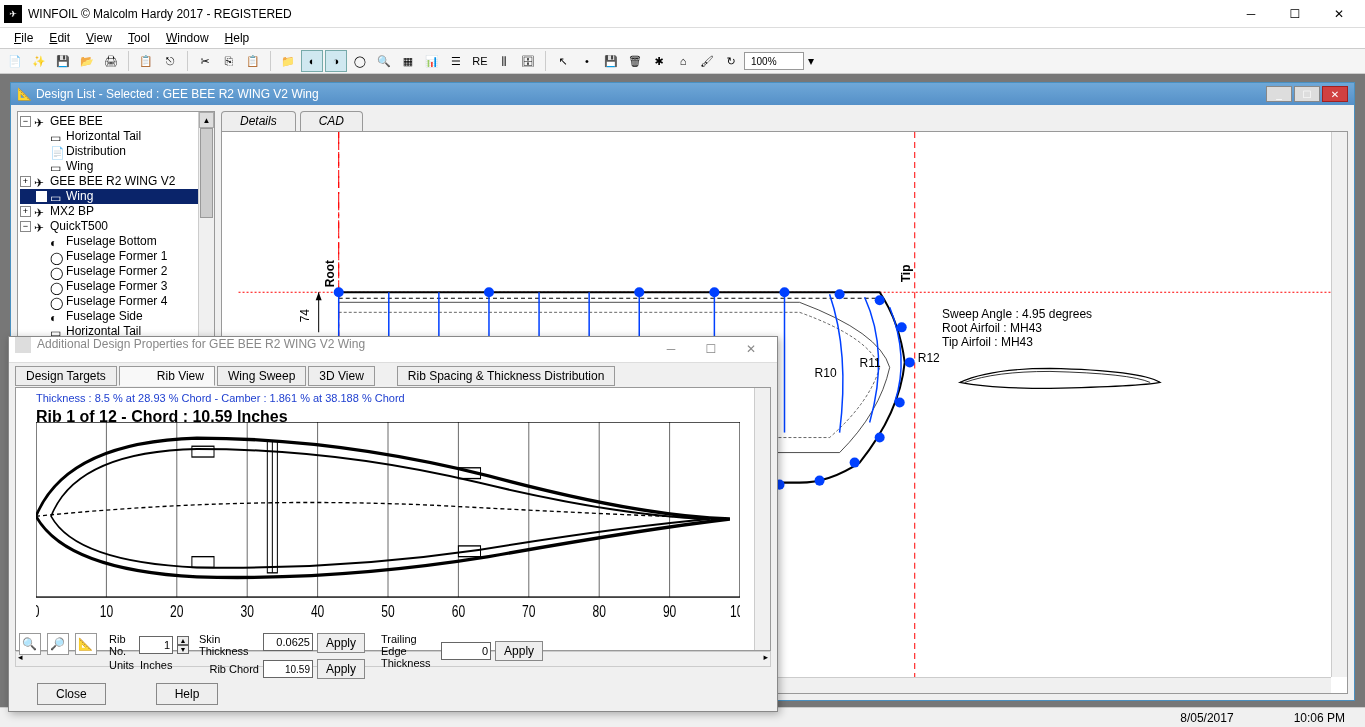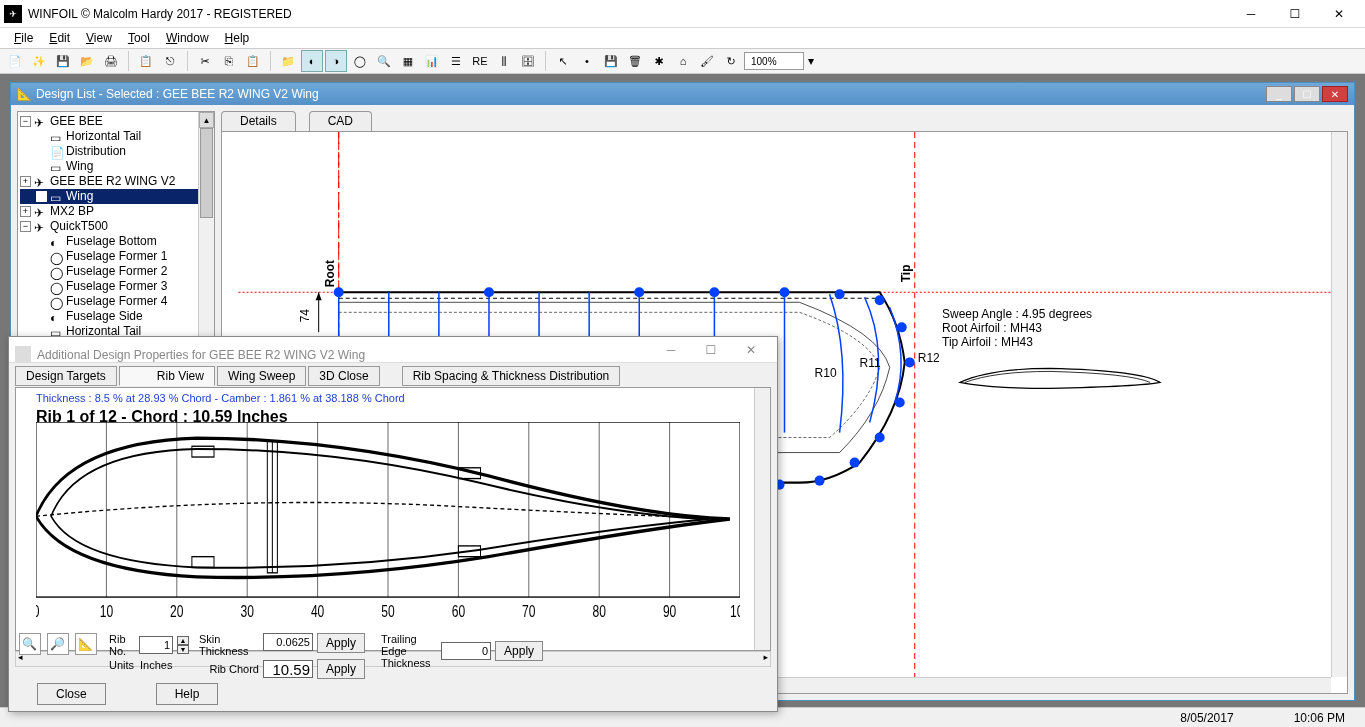--- a/index.html
+++ b/index.html
@@ -49,30 +49,30 @@
 .tree .ind1 { padding-left:16px; }
 .tree-scroll { position:absolute; right:0; top:0; bottom:0; width:16px; background:#f0f0f0; border-left:1px solid #ccc;}
 .tree-scroll .up,.tree-scroll .dn{height:16px;background:#ddd;border:1px solid #aaa;display:flex;align-items:center;justify-content:center;font-size:8px;}
 .tree-scroll .up{position:absolute;top:0;left:0;right:0;}
 .tree-scroll .dn{position:absolute;bottom:0;left:0;right:0;}
 .tree-scroll .thumb{position:absolute;top:16px;left:1px;right:1px;height:90px;background:#ccc;border:1px solid #999;}
 
 
 .right-pane { flex:1; margin:6px; display:flex; flex-direction:column; position:relative;}
 .tabs-row { height:20px; display:flex; gap:0; }
-.tabs-row .tab { padding:2px 18px; border:1px solid #999; border-bottom:none; background:#eee; border-radius:4px 4px 0 0; margin-right:13px;}
+.tabs-row .tab { padding:2px 18px; border:1px solid #999; border-bottom:none; background:#eee; border-radius:4px 4px 0 0; margin-right:4px;font-style:italic;}
 .cad-area { flex:1; border:1px solid #999; background:#fff; position:relative; overflow:hidden;}
 .cad-svg { width:100%; height:100%; }
 .cad-labels { position:absolute; left:720px; top:175px; font-size:11px; line-height:14px;}
 .cad-hscroll{position:absolute;left:0;right:16px;bottom:0;height:16px;background:#f0f0f0;border-top:1px solid #ccc;}
 .cad-vscroll{position:absolute;right:0;top:0;bottom:16px;width:16px;background:#f0f0f0;border-left:1px solid #ccc;}
 
 
 .props-dialog { position:absolute; top:336px; left:8px; width:770px; height:376px; background:#f0f0f0; border:1px solid #888; box-shadow:2px 2px 8px rgba(0,0,0,0.3); z-index:10;}
-.pd-title { height:26px; background:#fff; display:flex; align-items:flex-end; padding:0 6px; border-bottom:1px solid #ddd;}
+.pd-title { height:26px; background:#fff; display:flex; align-items:flex-start; padding:0 6px; border-bottom:1px solid #ddd;}
 .pd-title .ico{width:16px;height:16px;background:#ddd;margin-right:6px;}
 .pd-title .cap{flex:1; font-size:12px; color:#888;}
 .pd-title .btns{display:flex;gap:0;}
 .pd-title .btns div{width:40px;height:24px;display:flex;align-items:center;justify-content:center;color:#888;}
 
 .pd-tabs { height:22px; display:flex; padding:2px 6px 0 6px; }
 .pd-tabs .ptab { padding:2px 10px; border:1px solid #999; background:#eee; margin-right:2px; position:relative; top:1px;}
 .pd-tabs .ptab.active { background:#f8f8f8; border-bottom:1px solid #f8f8f8; font-weight:normal;padding-left:37px;}
 
 .pd-body { position:absolute; top:50px; left:6px; right:6px; bottom:60px; border:1px solid #999; background:#fff; overflow:hidden;}
@@ -338,21 +338,21 @@
     <div class="btns">
       <div>─</div>
       <div>☐</div>
       <div>✕</div>
     </div>
   </div>
   <div class="pd-tabs">
     <div class="ptab">Design Targets</div>
     <div class="ptab active">Rib View</div>
     <div class="ptab">Wing Sweep</div>
-    <div class="ptab">3D Close</div>
+    <div class="ptab">3D View</div>
     <div class="ptab" style="margin-left:20px">Rib Spacing &amp; Thickness Distribution</div>
   </div>
   <div class="pd-body">
     <div class="pd-info">Thickness : 8.5 % at 28.93 % Chord - Camber : 1.861 % at 38.188 % Chord</div>
     <div class="pd-rib-title">Rib 1 of 12 - Chord : 10.59 Inches</div>
     <div class="pd-chart">
       <svg width="100%" height="100%" viewBox="0 0 700 150" preserveAspectRatio="none">
         <rect x="0" y="0" width="700" height="130" fill="none" stroke="#000"></rect>
 
         <g stroke="#000" stroke-width="0.5">
@@ -423,21 +423,21 @@
     </div>
 
     <div style="display:flex;flex-direction:column;gap:2px;margin-left:4px">
       <div style="display:flex;align-items:flex-start;gap:4px">
         <label style="font-size:11px;width:60px">Skin Thickness</label>
         <input style="width: 50px; height: 18px; border: 1px solid rgb(102, 102, 102); text-align: right; padding: 0px 2px; font-size: 11px;" value="0.0625">
         <button style="height:20px;padding:0 8px;border:1px solid #888;background:#eee">Apply</button>
       </div>
       <div style="display:flex;align-items:center;gap:4px">
         <label style="font-size:11px;width:60px;text-align:right">Rib Chord</label>
-        <input style="width: 50px; height: 18px; border: 1px solid rgb(102, 102, 102); text-align: right; padding: 0px 2px; font-size: 15px;" value="10.59">
+        <input style="width: 50px; height: 18px; border: 1px solid rgb(102, 102, 102); text-align: right; padding: 0px 2px; font-size: 10px;" value="10.59">
         <button style="height:20px;padding:0 8px;border:1px solid #888;background:#eee">Apply</button>
       </div>
     </div>
 
     <div style="display:flex;align-items:center;gap:4px;margin-left:10px">
       <label style="font-size:11px;width:56px">Trailing Edge Thickness</label>
       <input style="width: 50px; height: 18px; border: 1px solid rgb(102, 102, 102); text-align: right; padding: 0px 2px; font-size: 11px;" value="0">
       <button style="height:20px;padding:0 8px;border:1px solid #888;background:#eee">Apply</button>
     </div>
   </div>

